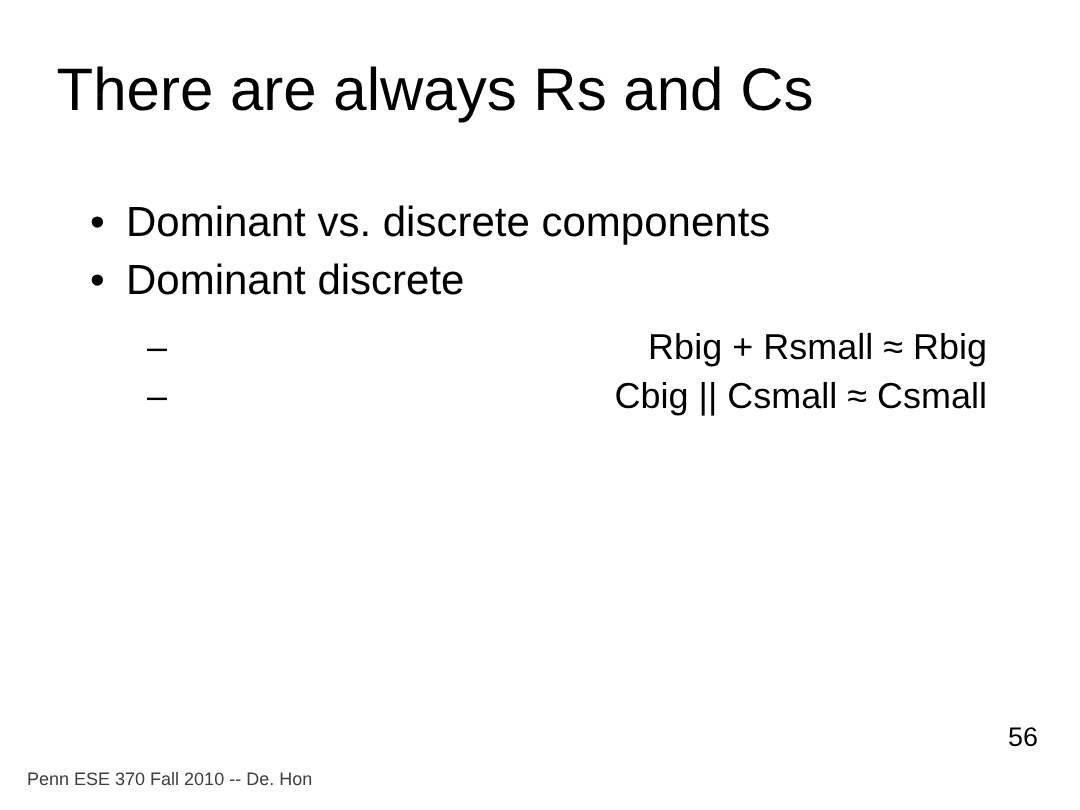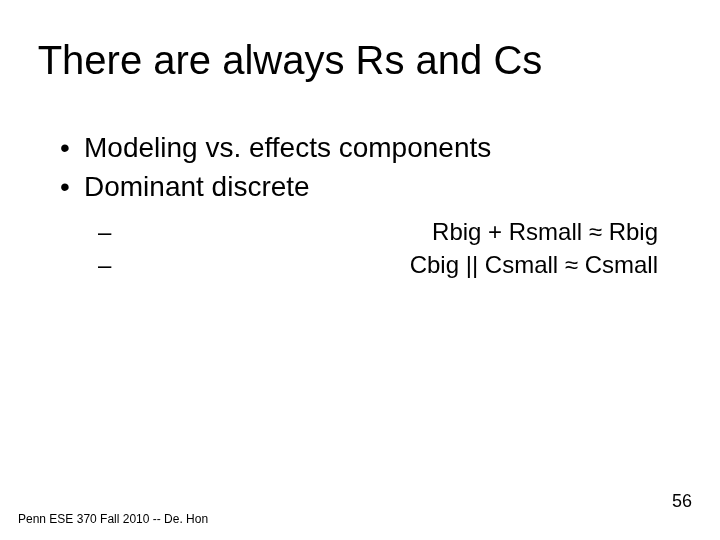--- a/index.html
+++ b/index.html
@@ -65,38 +65,38 @@
     content: "–";
     position: absolute;
     left: 0;
     top: 0;
   }
   .footer {
     position: absolute;
     left: 18px;
     bottom: 14px;
     font-size: 12px;
-    color: #000000;
+    color: #404040;
   }
   .pagenum {
     position: absolute;
     right: 28px;
-    bottom: 28px;
+    bottom: 38px;
     font-size: 18px;
   }
 </style>
 </head>
 <body>
 
 <div class="slide">
 
   <div class="title">There are always Rs and Cs</div>
 
   <div class="bullets">
-    <div class="b1">Modeling vs. effects components</div>
+    <div class="b1">Dominant vs. discrete components</div>
     <div class="b1">Dominant discrete</div>
   </div>
 
   <div class="sub">
     <div class="s1">Rbig + Rsmall ≈ Rbig</div>
     <div class="s1">Cbig || Csmall ≈ Csmall</div>
   </div>
 
   <div class="footer">Penn ESE 370 Fall 2010 -- De. Hon</div>
 

